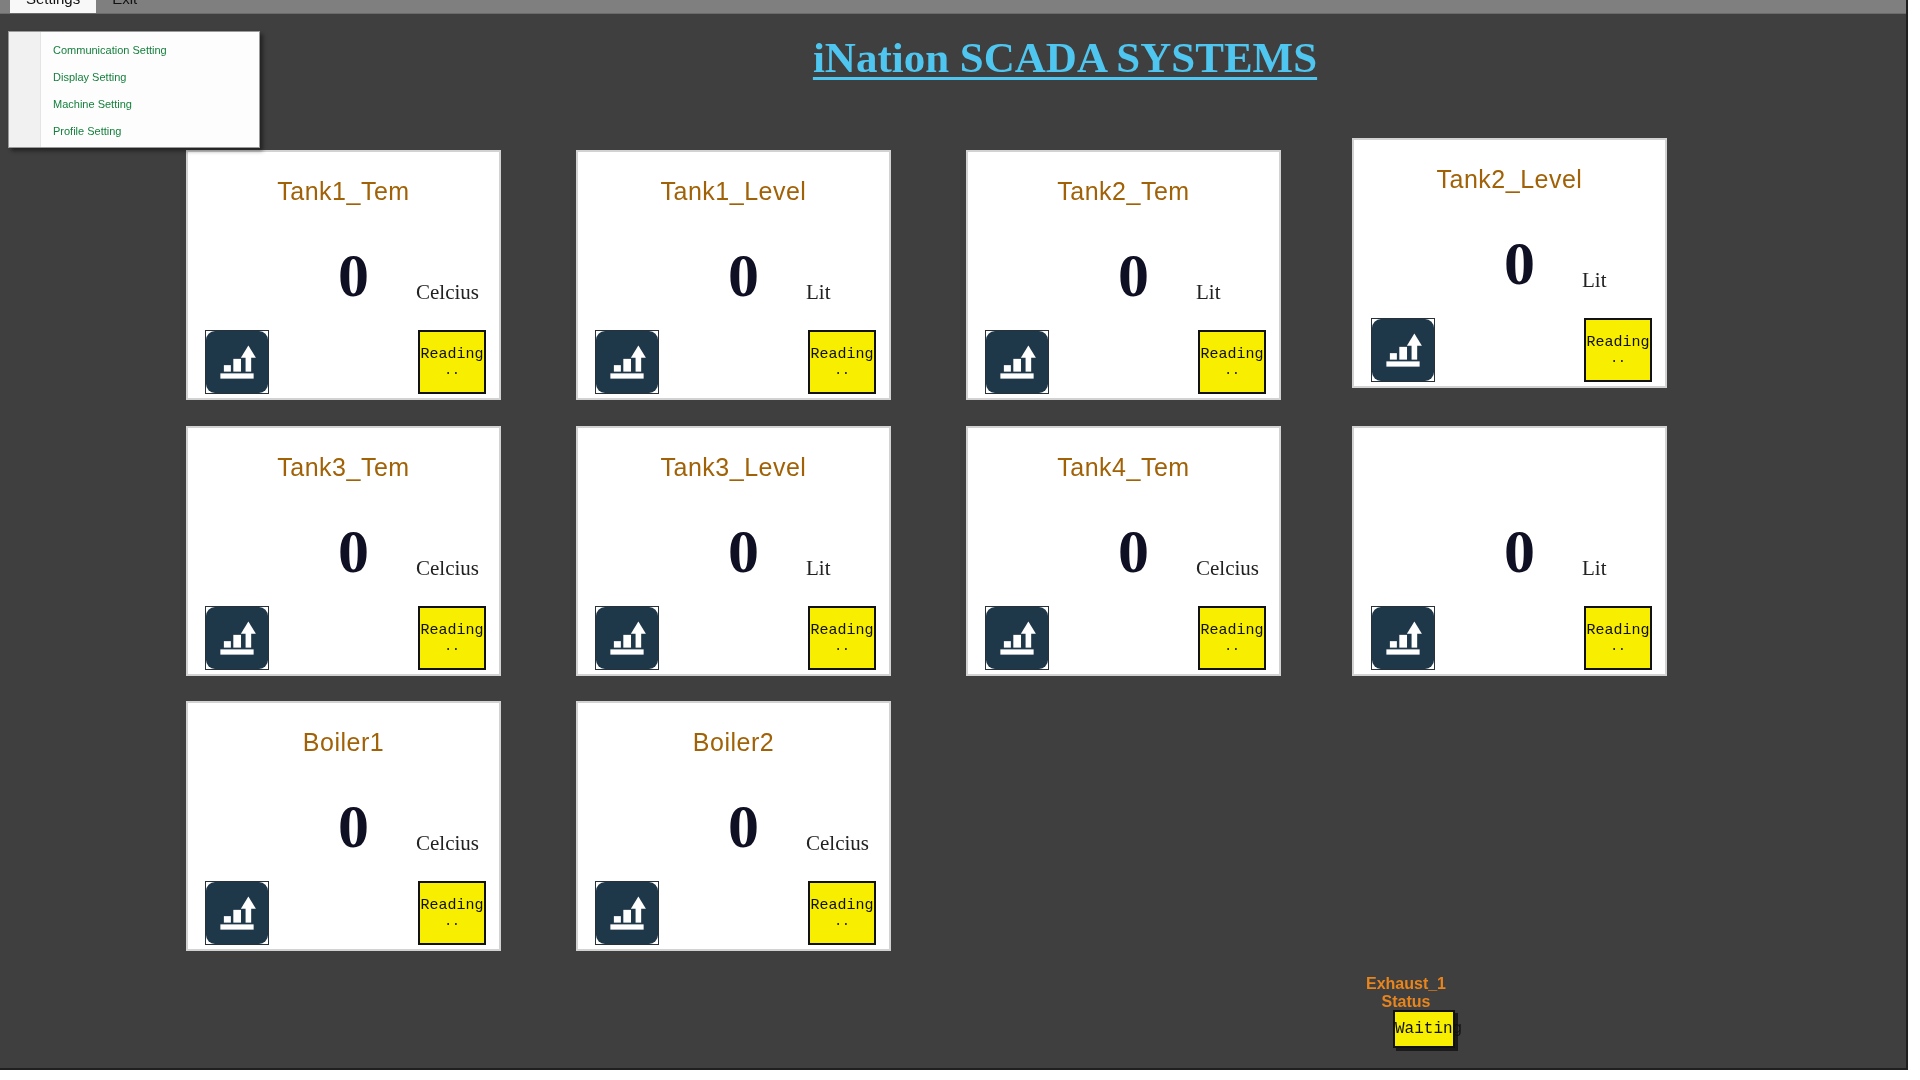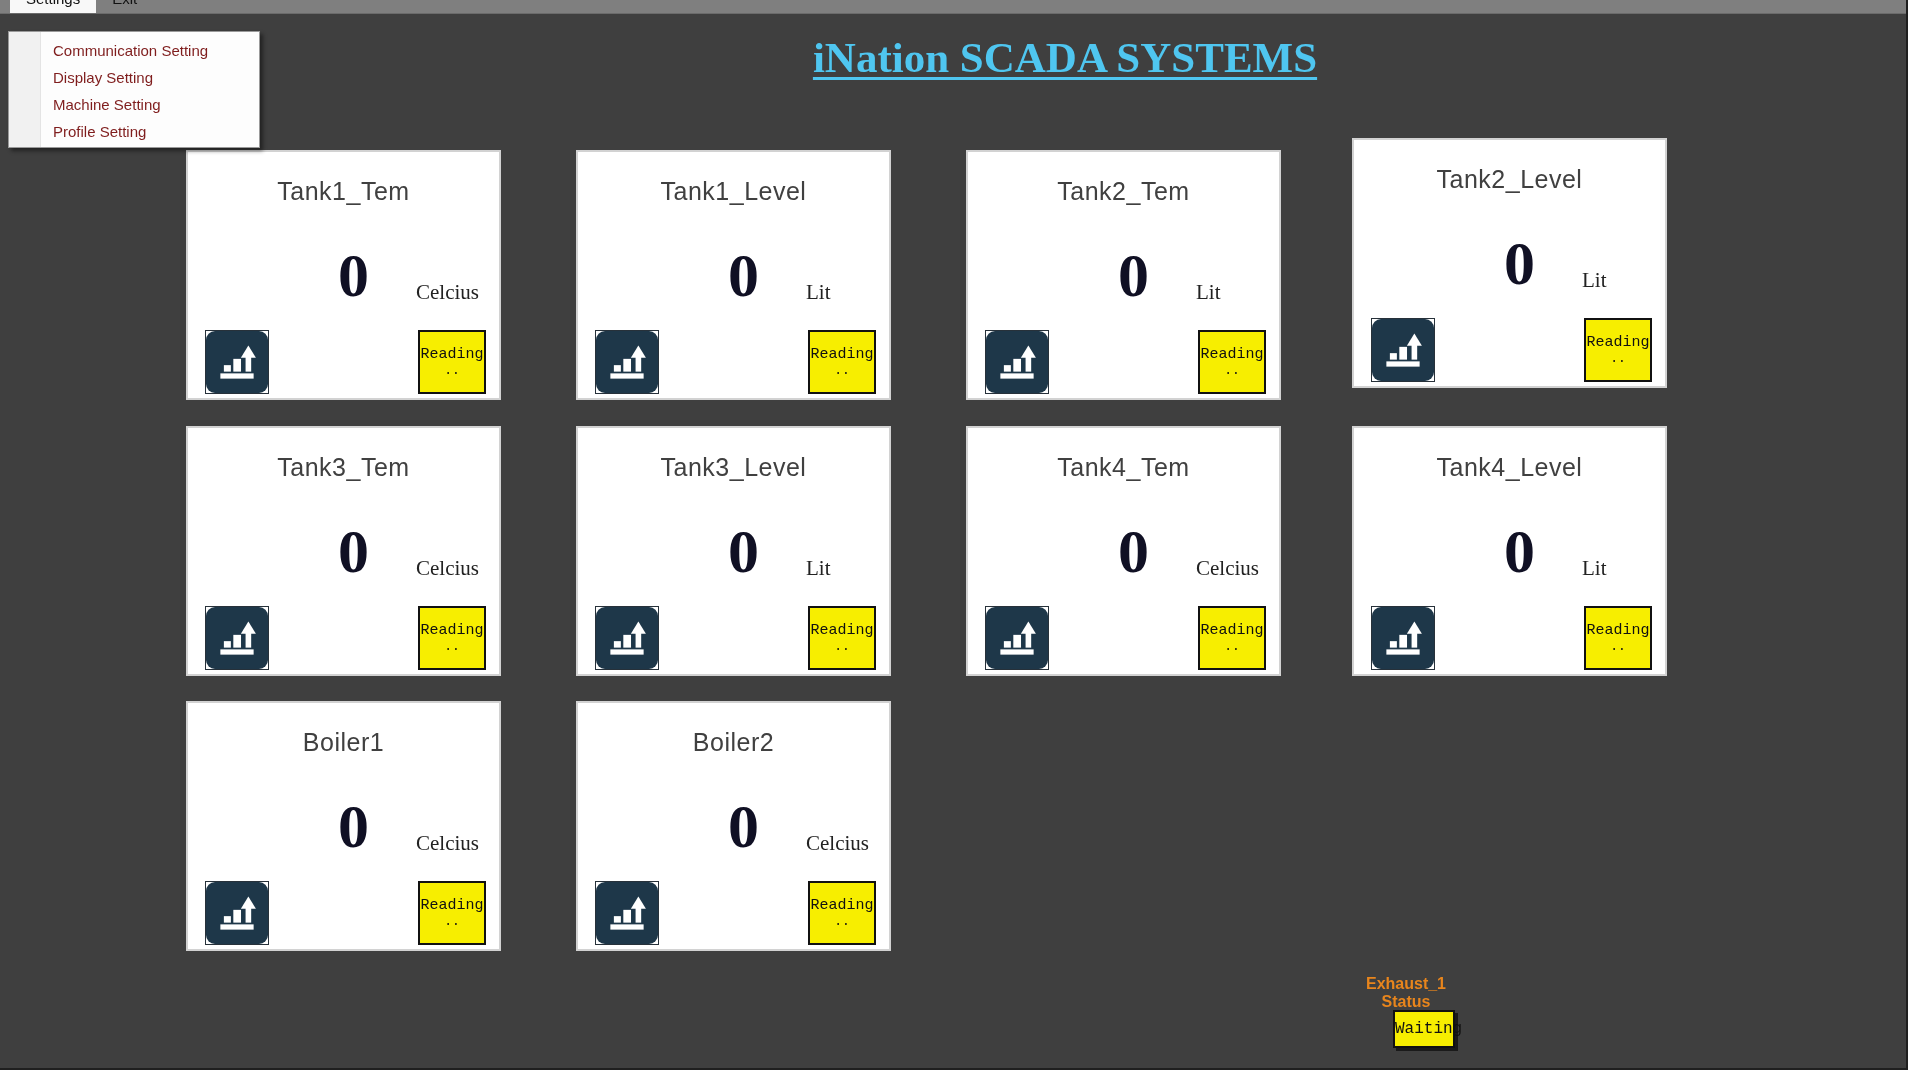--- a/index.html
+++ b/index.html
@@ -30,39 +30,39 @@
     background:#fdfdfd; border:1px solid #9a9a9a;
     box-shadow:3px 3px 4px rgba(0,0,0,0.45);
     padding-top:5px; z-index:20;
   }
   .dropdown-gutter {
     position:absolute; left:0; top:0; bottom:0; width:32px;
     background:#f1f1f1; border-right:1px solid #e4e4e4;
   }
   .dropdown-item {
     position:relative; height:27px; line-height:27px; padding-left:44px;
-    font-size:15px; color:#7f1d1d; cursor:default;
+    font-size:11px; color:#15803d; cursor:default;
   }
 
   
   .page-title {
     position:absolute; left:810px; top:33px; width:510px;
     text-align:center; font-family:"Liberation Serif", serif; font-weight:bold;
     font-size:43px; color:#4fc6f0;
     text-decoration:underline; text-decoration-thickness:3px; text-underline-offset:5px;
   }
 
   
   .card {
     position:absolute; width:315px; height:250px;
     background:#ffffff; border:2px solid #d2d2d2;
   }
   .card-title {
     position:absolute; left:0; right:0; top:25px; text-align:center;
-    font-size:25px; color:#404040; letter-spacing:0.5px;
+    font-size:25px; color:#a16207; letter-spacing:0.5px;
   }
   .card-value {
     position:absolute; left:20px; right:0; top:88px; text-align:center;
     font-family:"Liberation Serif", serif; font-weight:bold;
     font-size:62px; line-height:70px; color:#101024;
   }
   .card-unit {
     position:absolute; left:228px; top:128px; width:70px; text-align:left;
     font-family:"Liberation Serif", serif; font-size:21px; color:#222;
   }
@@ -249,21 +249,20 @@
           <polygon points="18.5,2.5 14.2,9.5 22.8,9.5" fill="#ffffff"></polygon>
         </svg>
       </span>
     </button>
     <button class="reading-btn">
       <span class="reading-label">Reading</span>
       <span class="reading-dots">..</span>
     </button>
   </div>
       <div class="card" style="left: 1352px; top: 426px;">
-    <div class="card-title">Tank4_Level</div>
     <div class="card-value">0</div>
     <div class="card-unit">Lit</div>
     <button class="chart-btn">
       <span class="chart-btn-inner">
         <svg viewBox="0 0 24 24" width="42" height="42" aria-hidden="true">
           <rect x="2.5" y="18.5" width="19" height="3" fill="#ffffff"></rect>
           <rect x="4.5" y="13.8" width="4" height="3.7" fill="#ffffff"></rect>
           <rect x="9.9" y="10.2" width="4.4" height="7.3" fill="#ffffff"></rect>
           <rect x="16.9" y="9" width="3.2" height="8.5" fill="#ffffff"></rect>
           <polygon points="18.5,2.5 14.2,9.5 22.8,9.5" fill="#ffffff"></polygon>

